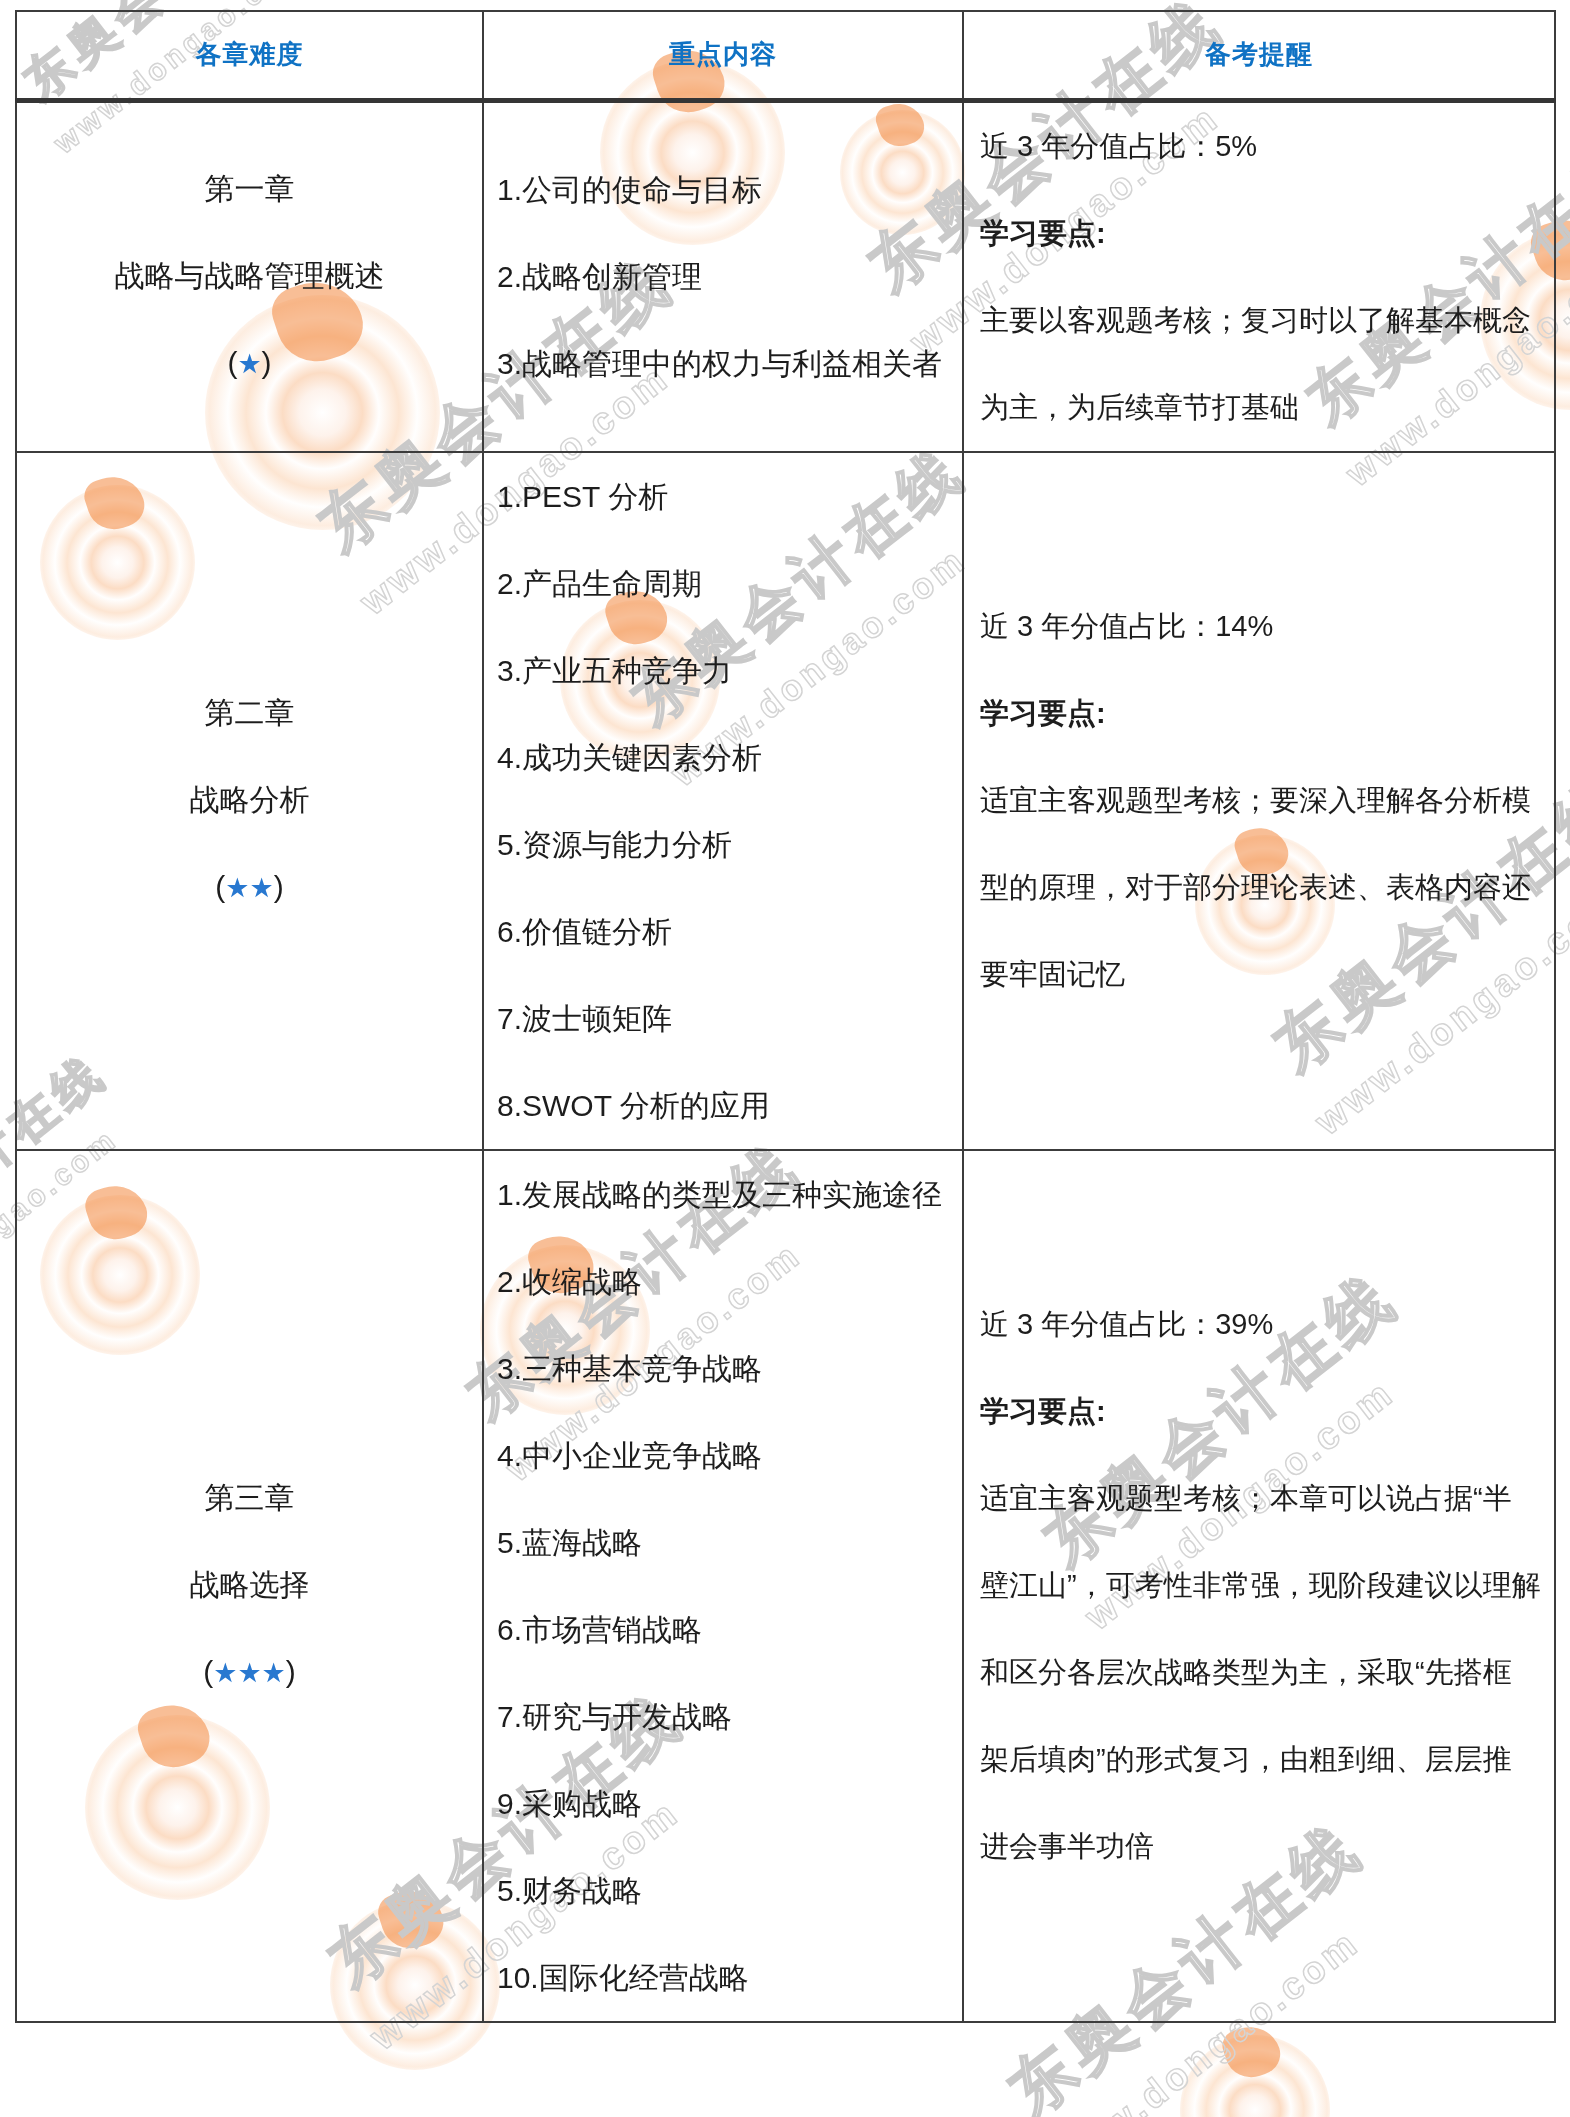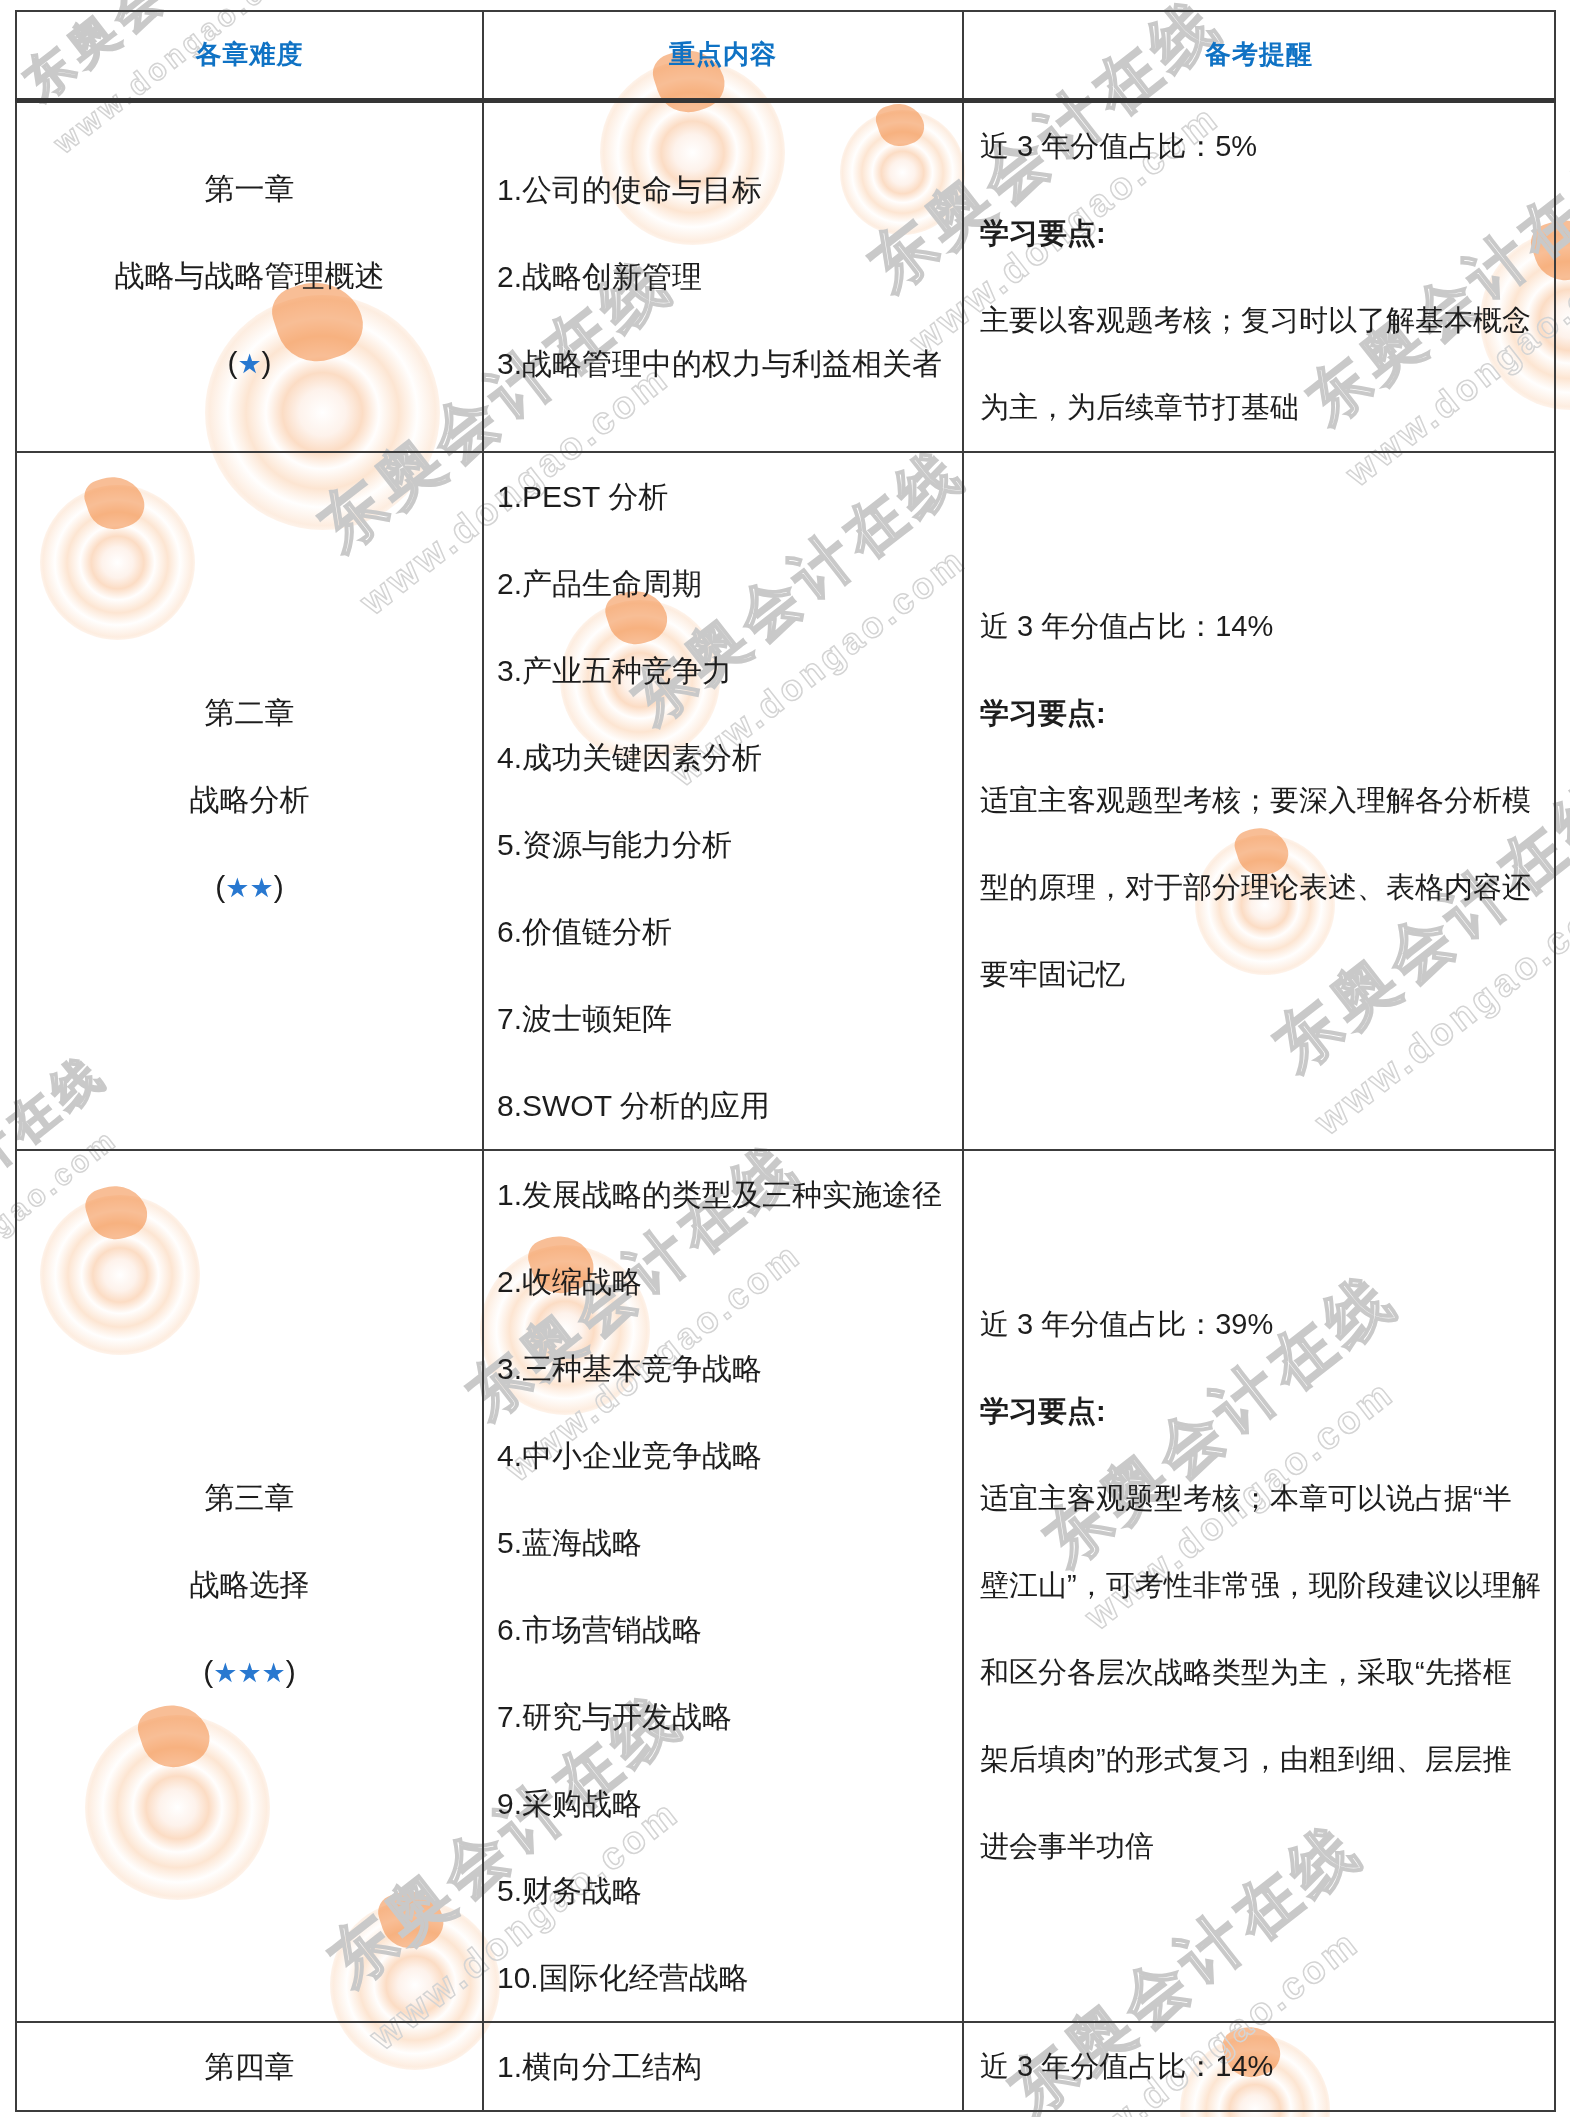--- a/index.html
+++ b/index.html
@@ -264,32 +264,15 @@
               <div class="line">近 3 年分值占比：39%</div>
               <div class="line points-label">学习要点:</div>
               <div class="line">适宜主客观题型考核；本章可以说占据“半</div>
               <div class="line">壁江山”，可考性非常强，现阶段建议以理解</div>
               <div class="line">和区分各层次战略类型为主，采取“先搭框</div>
               <div class="line">架后填肉”的形式复习，由粗到细、层层推</div>
               <div class="line">进会事半功倍</div>
             </div>
           </td>
         </tr>
-        <tr style="height: 87px;">
-          <td class="c-chapter">
-            <div class="cellbox">
-              <div class="line">第四章</div>
-            </div>
-          </td>
-          <td class="c-contents">
-            <div class="cellbox">
-              <div class="line">1.横向分工结构</div>
-            </div>
-          </td>
-          <td class="c-reminder">
-            <div class="cellbox">
-              <div class="line">近 3 年分值占比：14%</div>
-            </div>
-          </td>
-        </tr>
       </tbody>
   </table>
 </div>
 
 </body></html>

